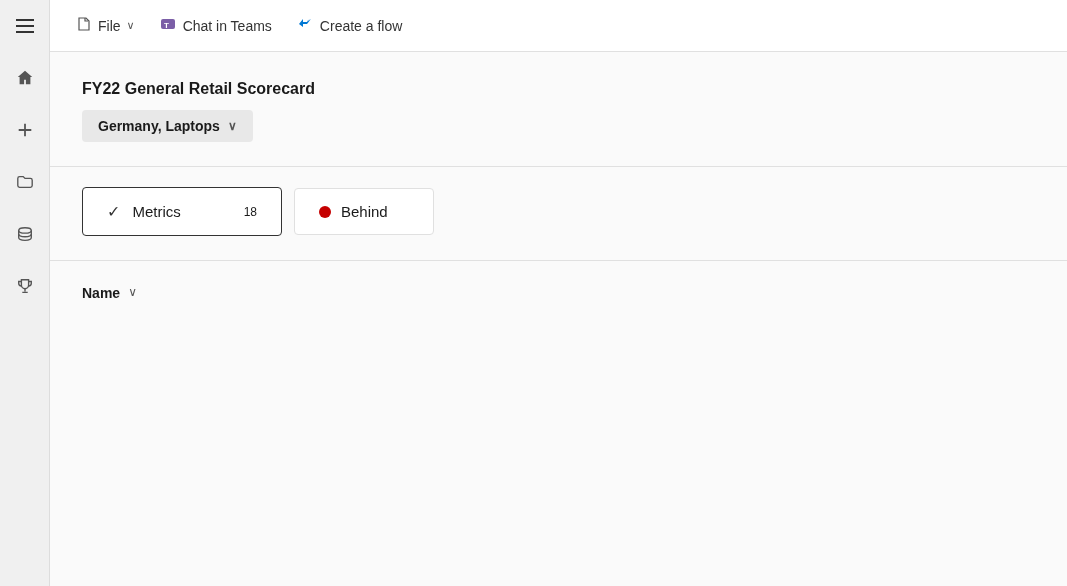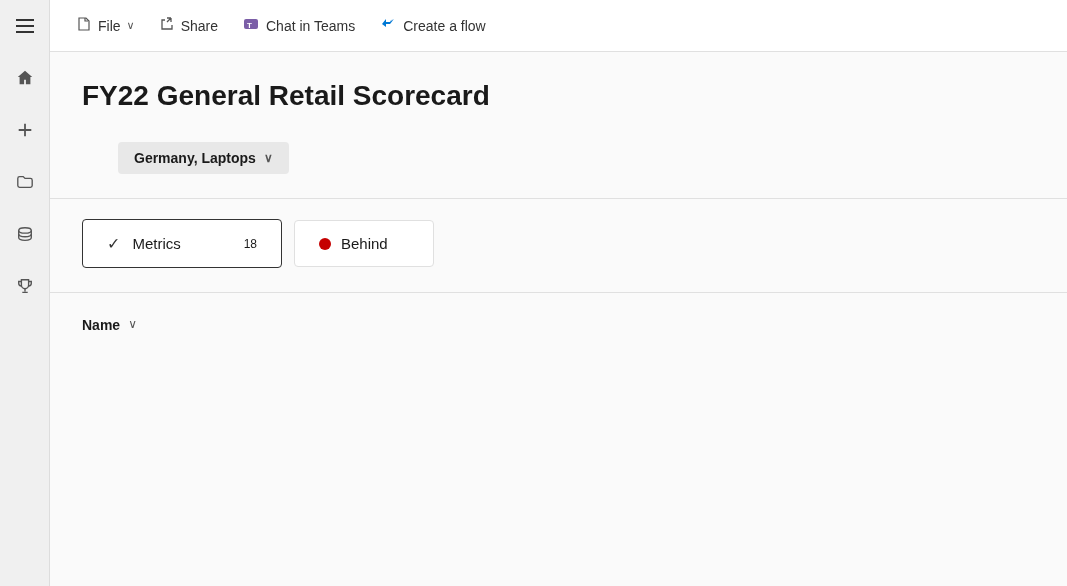--- a/index.html
+++ b/index.html
@@ -81,40 +81,39 @@
 
     
     .content {
       flex: 1;
       background: #fafafa;
       padding: 28px 32px;
       overflow-y: auto;
     }
 
     .page-title {
-      font-size: 28px;
+      font-size: 16px;
       font-weight: 700;
       color: #1a1a1a;
-      margin-bottom: 30px;
+      margin-bottom: 12px;
     }
 
     .filter-button {
       display: inline-flex;
       align-items: center;
       gap: 8px;
       background: #e8e8e8;
       border: none;
       border-radius: 4px;
       padding: 8px 16px;
       font-size: 14px;
       font-weight: 600;
       color: #1a1a1a;
       cursor: pointer;
       margin-bottom: 24px;
-      margin-left: 36px;
     }
     .filter-button .chevron {
       font-size: 12px;
       color: #555;
     }
 
     .divider {
       border: none;
       border-top: 1px solid #e0e0e0;
       margin: 0 -32px;
@@ -263,29 +262,20 @@
       <span class="toolbar-icon">
         <svg width="16" height="16" viewBox="0 0 16 16" fill="none" xmlns="http://www.w3.org/2000/svg">
           <path d="M3 2h7l3 3v9H3V2z" stroke="#555" stroke-width="1.2"></path>
           <path d="M9 2v3h3" stroke="#555" stroke-width="1.2"></path>
         </svg>
       </span>
       <span>File</span>
       <span class="toolbar-chevron">∨</span>
     </div>
 
-    <div class="toolbar-item">
-      <span class="toolbar-icon">
-        <svg width="16" height="16" viewBox="0 0 16 16" fill="none" xmlns="http://www.w3.org/2000/svg">
-          <path d="M12 2l-4 4m4-4H8m4 0v4" stroke="#555" stroke-width="1.3"></path>
-          <path d="M6 4H3v9h10V9" stroke="#555" stroke-width="1.3"></path>
-        </svg>
-      </span>
-      <span>Share</span>
-    </div>
 
     <div class="toolbar-item">
       <span class="toolbar-icon blue">
         <svg width="18" height="18" viewBox="0 0 18 18" fill="none" xmlns="http://www.w3.org/2000/svg">
           <rect x="2" y="4" width="14" height="10" rx="2" fill="#7B5EA7"></rect>
           <text x="5" y="13" font-size="8" fill="white" font-weight="bold">T</text>
         </svg>
       </span>
       <span>Chat in Teams</span>
     </div>

